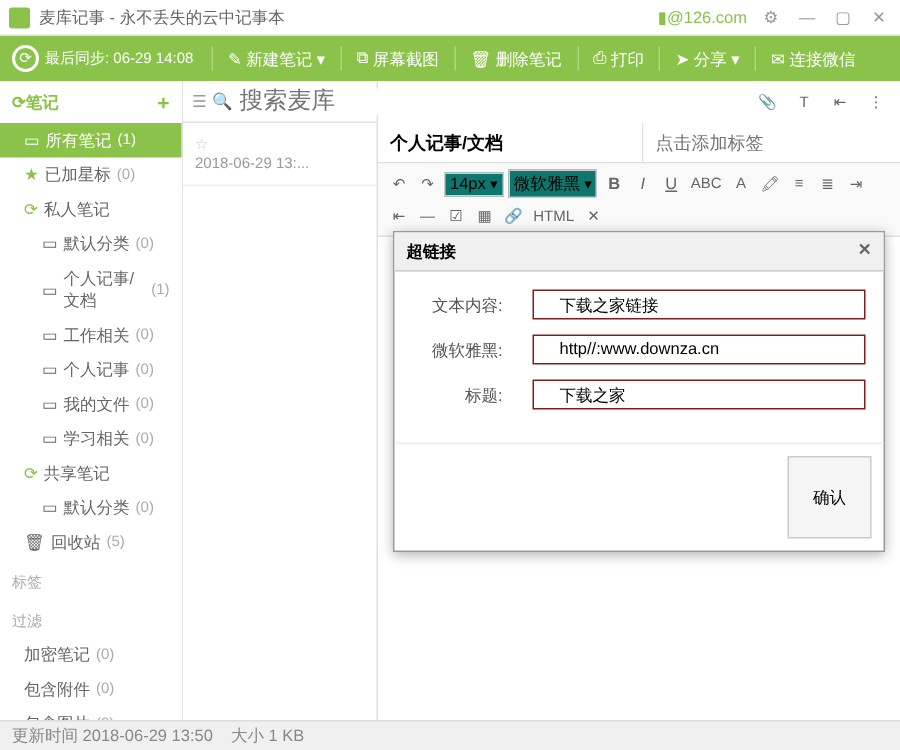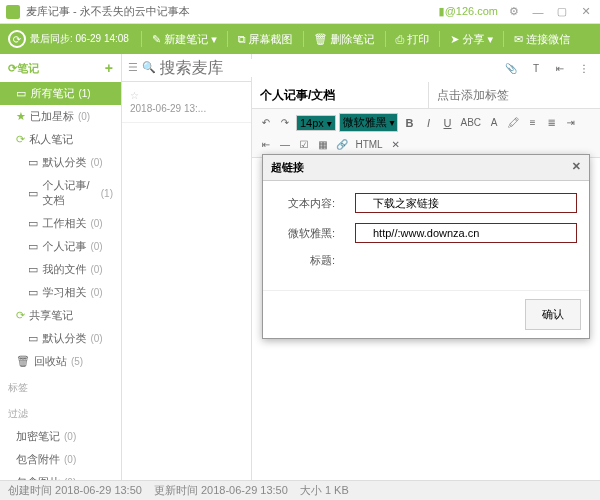--- a/index.html
+++ b/index.html
@@ -41,21 +41,21 @@
 .ed-sel{border:1px solid #ccc;padding:1px 3px;font-size:10px;background:#0f766e}
 .ed-body{flex:1;padding:10px;color:#444;font-size:12px}
 .dialog{position:absolute;top:100px;left:10px;right:10px;background:#fff;border:1px solid #999;box-shadow:0 2px 8px rgba(0,0,0,0.3)}
 .dlg-title{background:#f0f0f0;padding:5px 8px;font-weight:bold;display:flex;align-items:flex-start;border-bottom:1px solid #ccc}
 .dlg-close{margin-left:auto;cursor:pointer;color:#666}
 .dlg-body{padding:12px}
 .dlg-row{display:flex;align-items:center;margin-bottom:10px;gap:20px}
 .dlg-row label{width:60px;text-align:right;color:#555}
 .dlg-row input[type=text]{flex:1;border:1px solid #7f1d1d;padding:3px 17px}
 .dlg-btns{display:flex;justify-content:flex-end;gap:8px;padding:8px;border-top:1px solid #eee}
-.dlg-btns button{padding:7px 16px;border:1px solid #ccc;background:#f5f5f5;cursor:pointer}
+.dlg-btns button{padding:19px 16px;border:1px solid #ccc;background:#f5f5f5;cursor:pointer}
 .statusbar{height:20px;background:#f0f0f0;border-top:1px solid #ddd;display:flex;align-items:center;padding:0 8px;color:#888;font-size:10px;gap:12px}
 .ico{display:inline-block}
 </style>
 </head>
 <body>
 
 <div class="titlebar">
   <div class="logo"></div>
   <div class="title">麦库记事 - 永不丢失的云中记事本</div>
   <div class="user">▮<span>@126.com</span></div>
@@ -249,26 +249,26 @@
         <div class="dlg-row">
             <label>文本内容:</label>
             <input type="text" value="下载之家链接" style="">
           </div>
         <div class="dlg-row">
             <label>微软雅黑:</label>
             <input type="text" value="http//:www.downza.cn" style="">
           </div>
         <div class="dlg-row">
             <label>标题:</label>
+            <input type="text" value="下载之家" style="">
           </div>
       </div>
       <div class="dlg-btns">
         <button>确认</button>
       </div>
     </div>
   </div>
 </div>
 
 <div class="statusbar">
-  <span>创建时间 2018-06-29 13:50</span>
   <span>更新时间 2018-06-29 13:50</span>
   <span>大小 1 KB</span>
 </div>
 
 </body></html>

